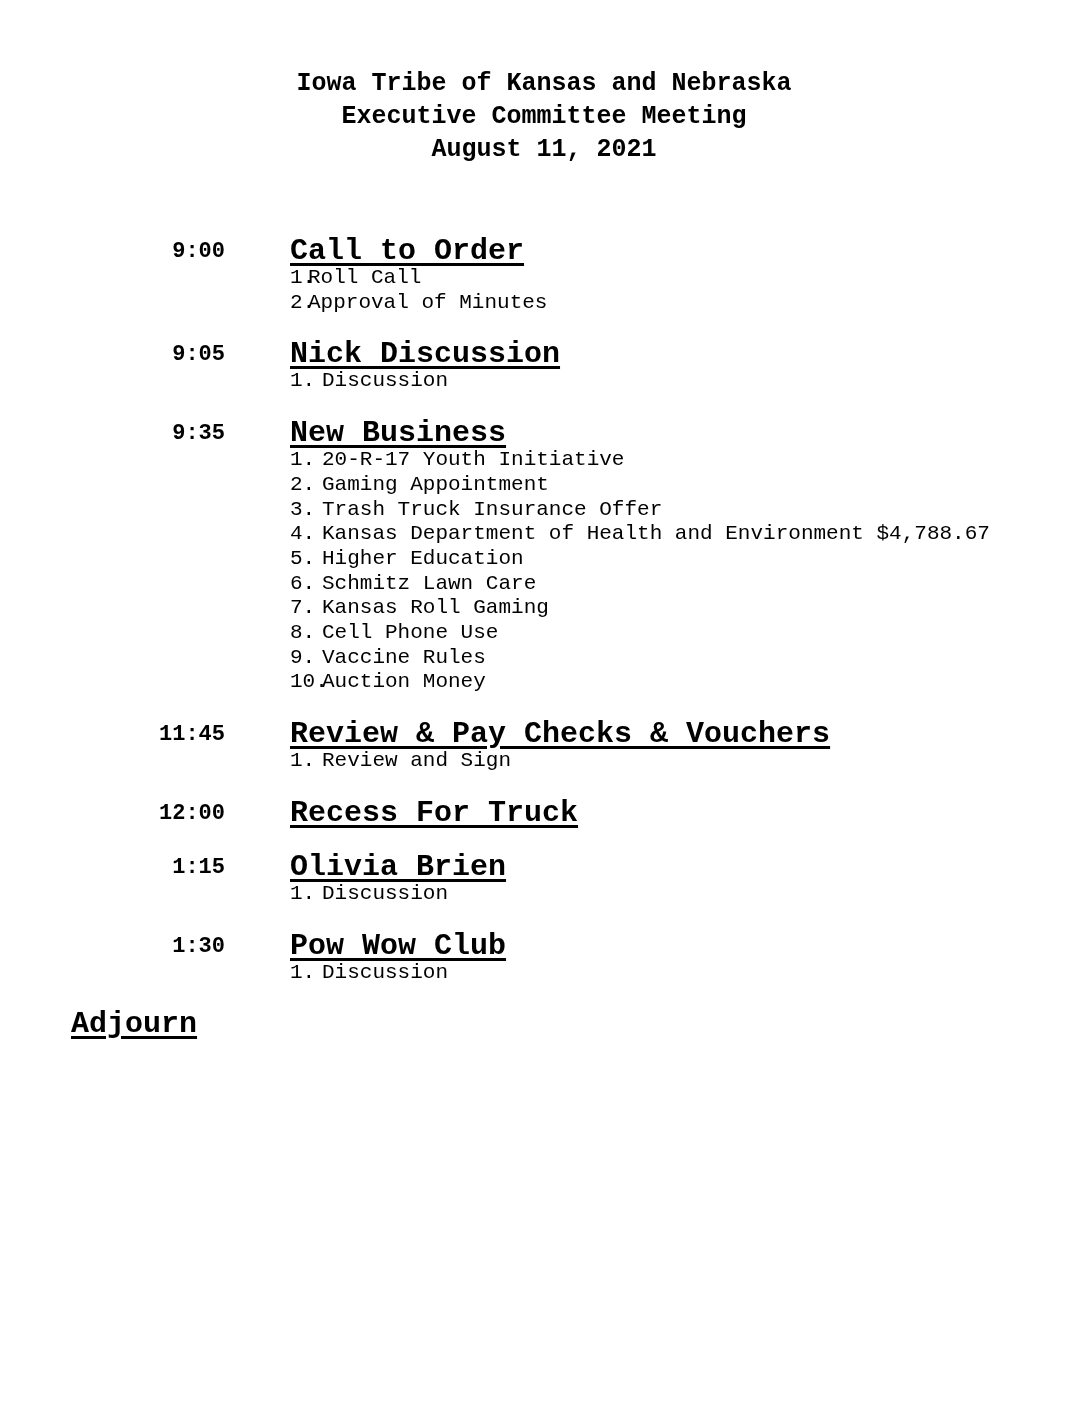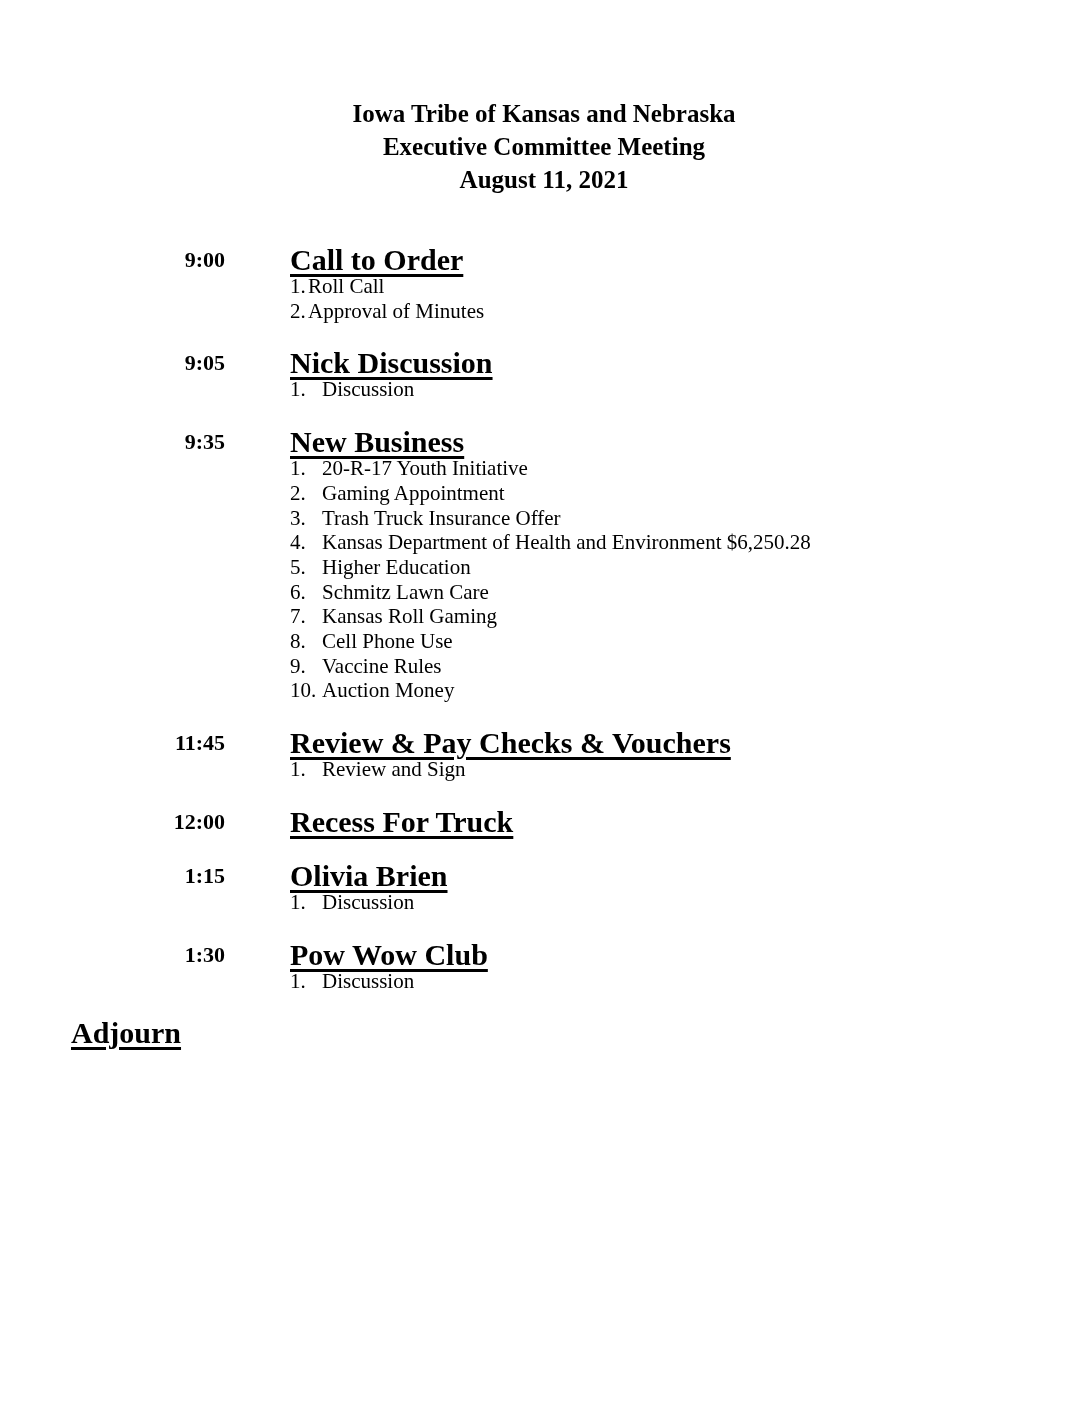--- a/index.html
+++ b/index.html
@@ -8,30 +8,31 @@
     position: relative;
     width: 1088px;
     height: 1408px;
     margin: 0 auto;
     background: #ffffff;
     color: #000000;
     font-family: "Liberation Serif", "DejaVu Serif", serif;
     overflow: hidden;
   }
   .content {
-    padding-top: 97px;
+    padding-top: 67px;
+    font-family: Liberation Mono, monospace;
   }
   .title-block {
     text-align: center;
     font-weight: bold;
     font-size: 25px;
     line-height: 33px;
   }
   .agenda {
-    margin-top: 49px;
+    margin-top: 71px;
   }
   .section {
     display: flex;
     align-items: flex-start;
     margin-bottom: 25px;
   }
   .time {
     width: 225px;
     flex: 0 0 225px;
     text-align: right;
@@ -115,21 +116,21 @@
             <div class="item">
               <span class="num">2.</span>
               <span class="txt">Gaming Appointment</span>
             </div>
             <div class="item">
               <span class="num">3.</span>
               <span class="txt">Trash Truck Insurance Offer</span>
             </div>
             <div class="item">
               <span class="num">4.</span>
-              <span class="txt">Kansas Department of Health and Environment $6,250.28</span>
+              <span class="txt">Kansas Department of Health and Environment $4,788.67</span>
             </div>
             <div class="item">
               <span class="num">5.</span>
               <span class="txt">Higher Education</span>
             </div>
             <div class="item">
               <span class="num">6.</span>
               <span class="txt">Schmitz Lawn Care</span>
             </div>
             <div class="item">

